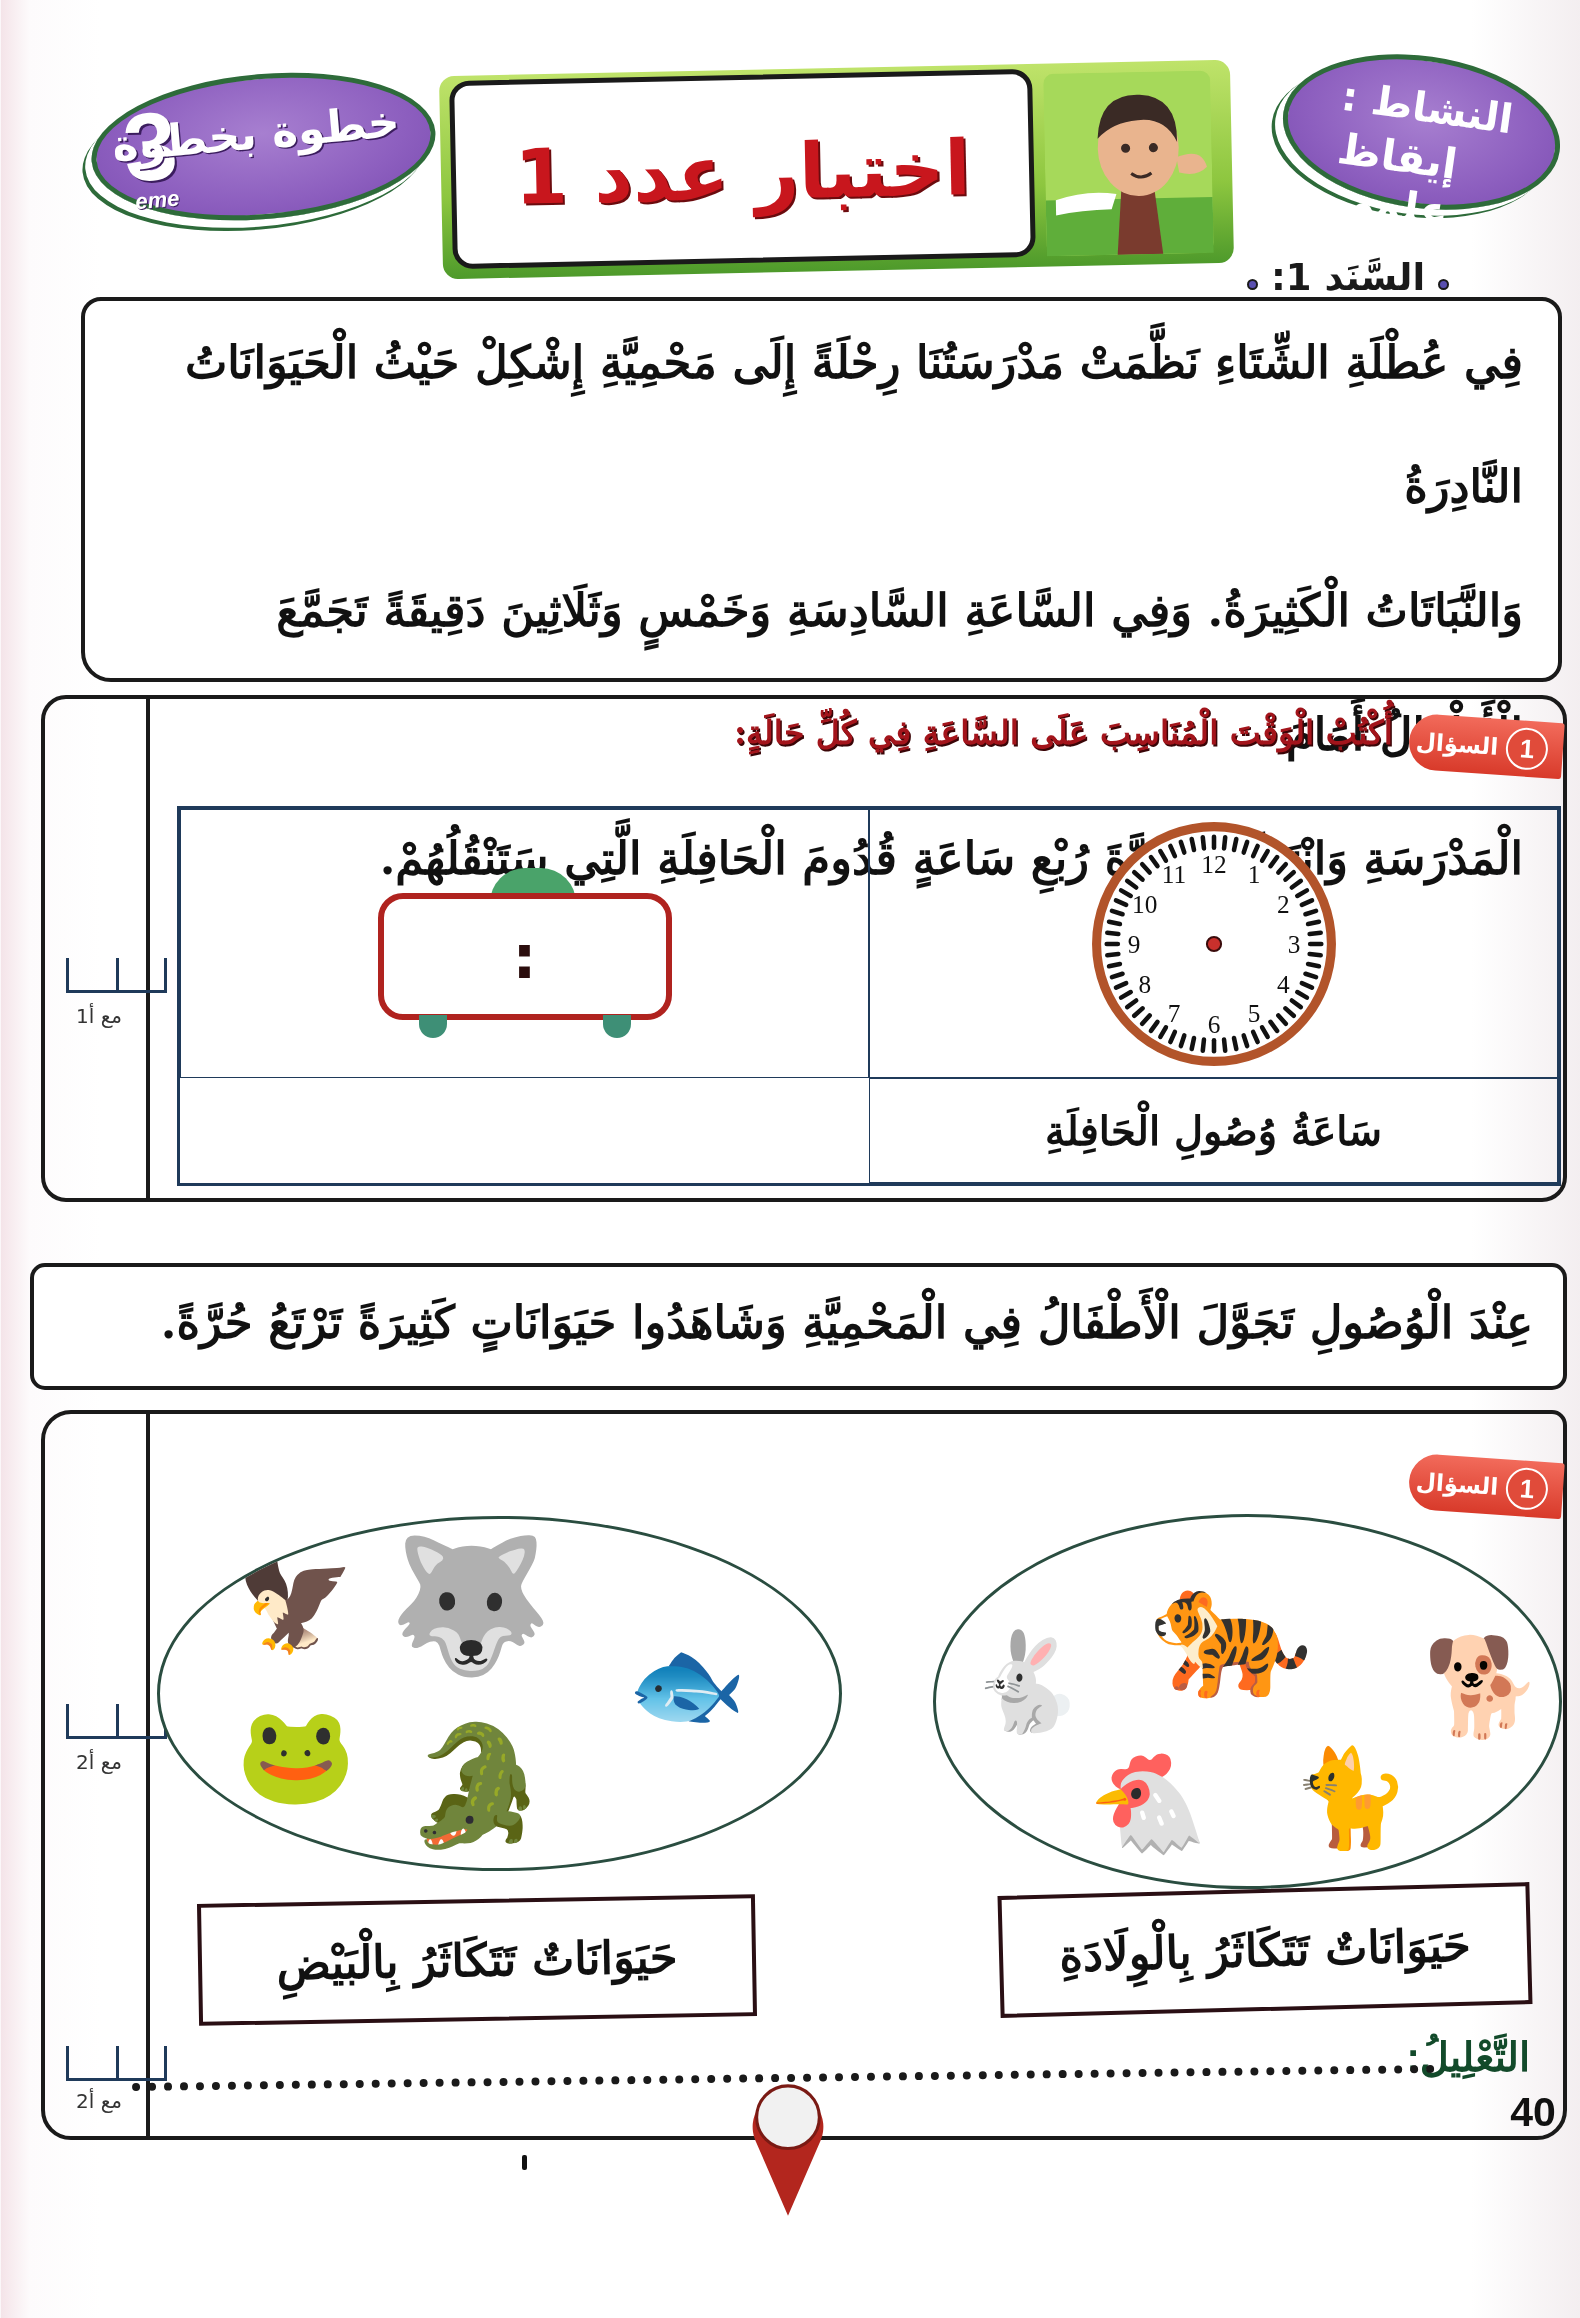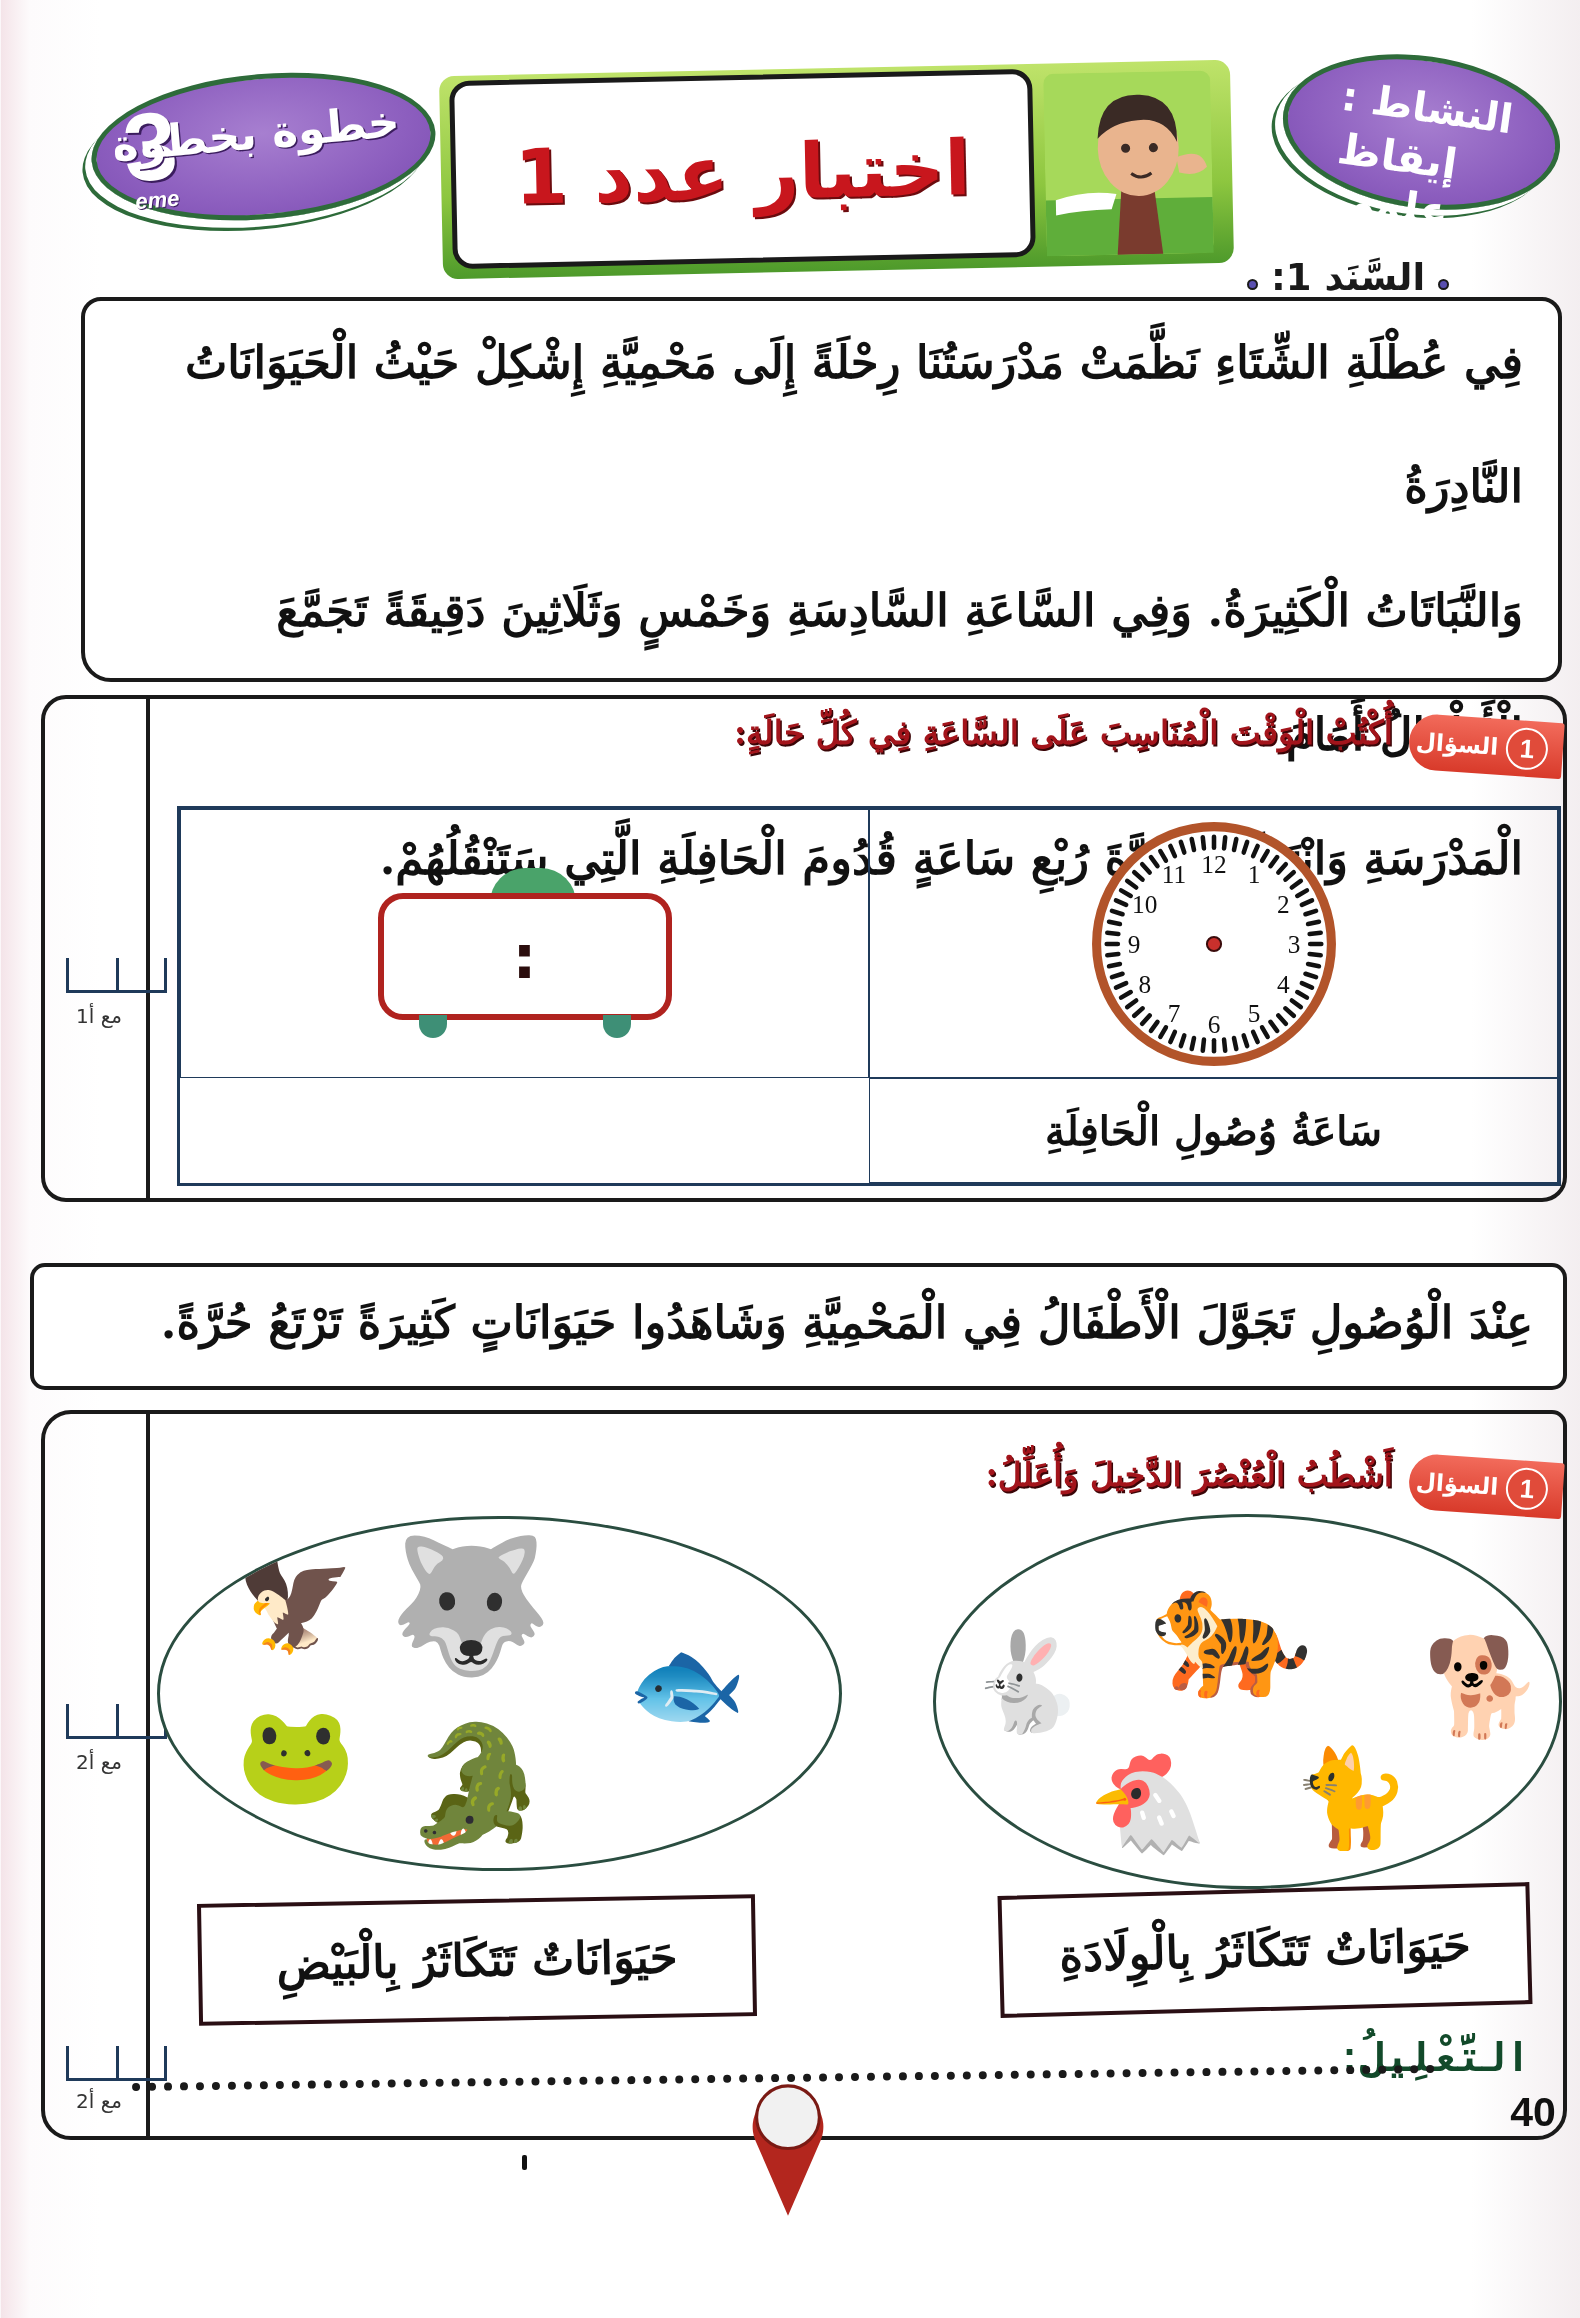--- a/index.html
+++ b/index.html
@@ -63,21 +63,21 @@
 
   
   .animal-oval { position: absolute; width: 685px; height: 355px; border-radius: 50%; border: 3.5px solid #2a4d40; background: #fff; overflow: hidden; }
   .oval-left { left: 157px; top: 1516px; }
   .oval-right { left: 933px; top: 1514px; width: 629px; height: 375px; }
   .animal { position: absolute; font-size: 96px; line-height: 1; }
   .label-box { position: absolute; height: 122px; border: 4px solid #2a0f14; background: #fff; display: flex; align-items: center; justify-content: center; font-size: 45px; font-family: "DejaVu Serif", serif; font-weight: bold; direction: rtl; }
   .label-left { left: 198px; top: 1899px; width: 558px; transform: rotate(-1deg); }
   .label-right { left: 999px; top: 1889px; width: 532px; transform: rotate(-1.5deg); }
 
-  .reason-label { position: absolute; right: 51px; top: 2034px; font-size: 40px; font-weight: bold; color: #124a2a; font-family: Liberation Mono, monospace; }
+  .reason-label { position: absolute; right: 51px; top: 2034px; font-size: 40px; font-weight: bold; color: #124a2a; font-family: Liberation Sans, sans-serif; }
   .reason-line { position: absolute; left: 132px; top: 2074px; width: 1303px; height: 5px; border-bottom: 8px dotted #1a1a1a; transform: rotate(-0.8deg); }
 
   .page-pin { position: absolute; left: 740px; top: 2064px; width: 96px; height: 162px; }
   .page-num { position: absolute; left: 0; right: 0; top: 28px; text-align: center; font-size: 41px; font-weight: bold; font-family: "Liberation Sans", sans-serif; color: #111; }
   .stray-dot { position: absolute; left: 522px; top: 2155px; width: 5px; height: 15px; background: #111; border-radius: 2px; }
 </style>
 </head>
 <body>
 
 <div class="page">
@@ -238,21 +238,20 @@
     <p>عِنْدَ الْوُصُولِ تَجَوَّلَ الْأَطْفَالُ فِي الْمَحْمِيَّةِ وَشَاهَدُوا حَيَوَانَاتٍ كَثِيرَةً تَرْتَعُ حُرَّةً.</p>
   </div>
 
   <div class="q-panel q2-panel">
     <div class="q-divider"></div>
   </div>
   <div class="q-badge" style="right:18px; top:1458px;">
     <span class="circ">1</span>
     <span>السؤال</span>
   </div>
-  <div class="q-text" style="right:188px; top:1455px;">أَشْطُبُ الْعُنْصُرَ الدَّخِيلَ وَأُعَلِّلُ:</div>
 
   <div class="score-box" style="top:1704px;"></div>
   <div class="score-code" style="top:1750px;">مع أ2</div>
   <div class="score-box" style="top:2046px;"></div>
   <div class="score-code" style="top:2089px;">مع أ2</div>
 
   <div class="animal-oval oval-right">
     <span class="animal" style="left:213px; top:46px; font-size:132px;">🐅</span>
     <span class="animal" style="left:30px; top:117px;">🐇</span>
     <span class="animal" style="left:487px; top:122px;">🐕</span>

